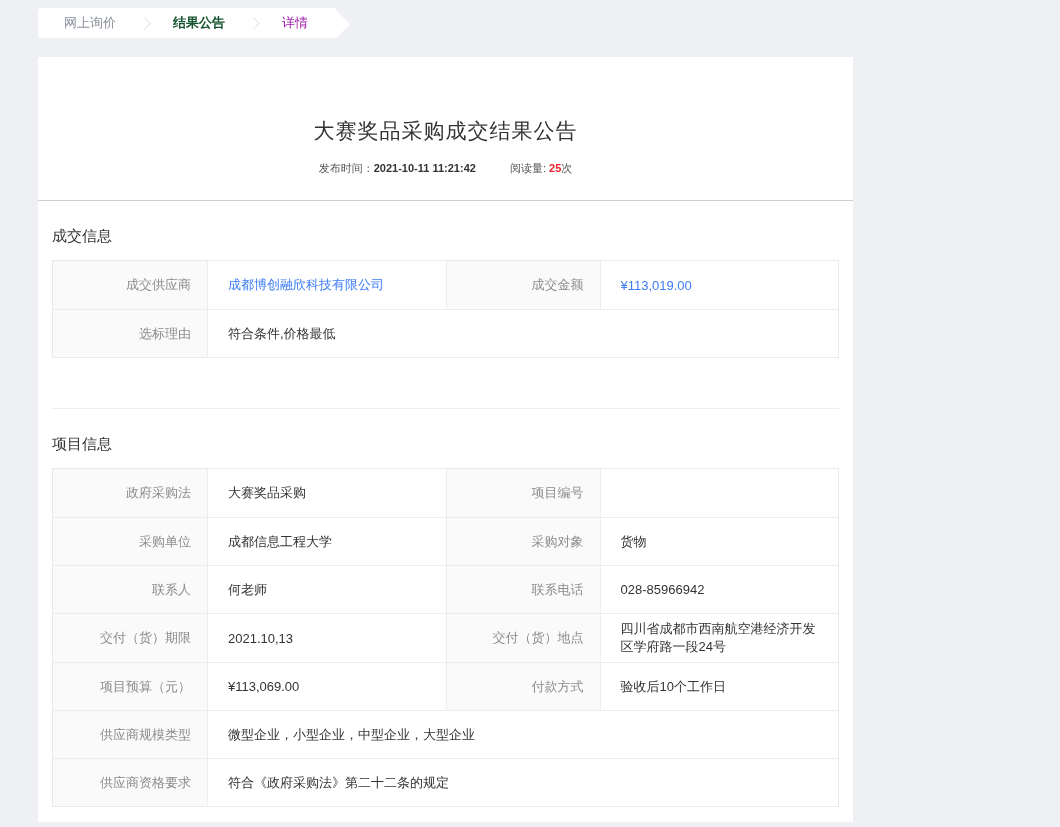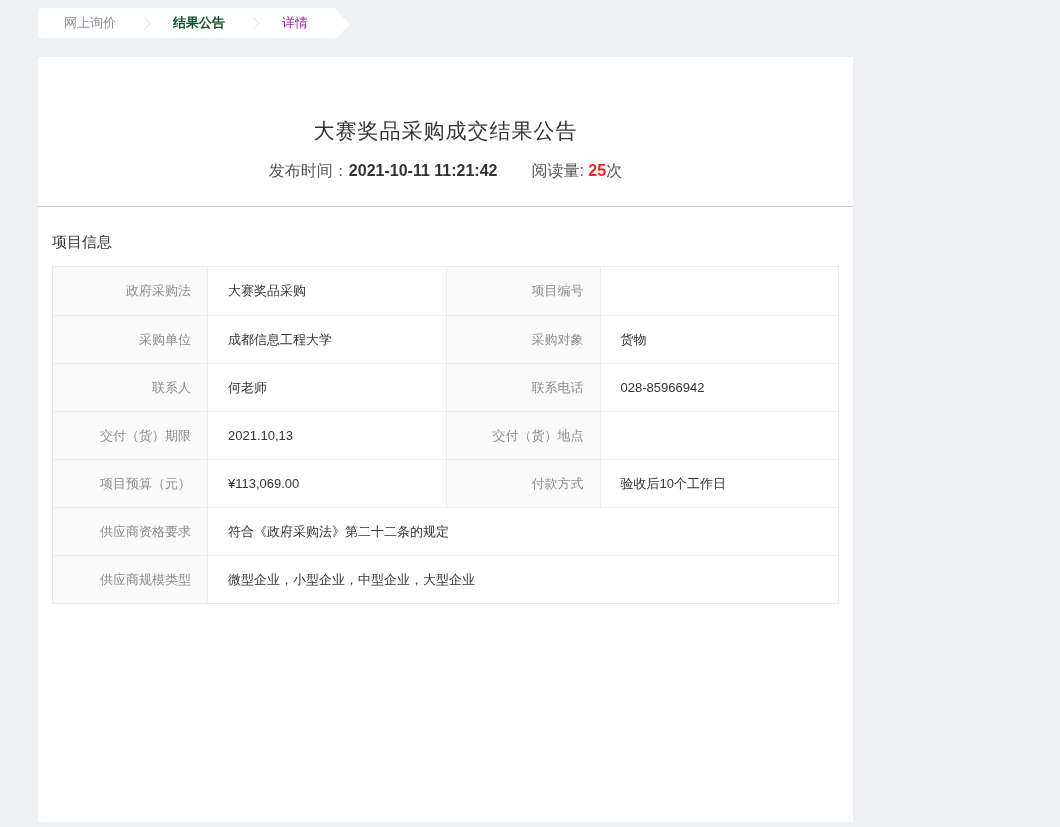--- a/index.html
+++ b/index.html
@@ -68,21 +68,21 @@
     border-bottom: 1px solid #cfcfcf;
   }
   .notice-title {
     font-size: 21px;
     font-weight: 500;
     color: #333;
     letter-spacing: 1px;
   }
   .notice-meta {
     margin-top: 16px;
-    font-size: 16px;
+    font-size: 11px;
     color: #555;
   }
   .meta-time { font-weight: bold; color: #333; }
   .meta-gap { display: inline-block; width: 34px; }
   .meta-count { color: #f5222d; font-weight: bold; }
 
   .section { padding: 0 14px; }
   .section-title {
     font-size: 15px;
     color: #333;
@@ -145,20 +145,40 @@
 
 <div class="card">
 
   <div class="title-block">
     <div class="notice-title">大赛奖品采购成交结果公告</div>
     <div class="notice-meta">
       <span>发布时间：</span><span class="meta-time">2021-10-11 11:21:42</span><span class="meta-gap"></span><span>阅读量:</span>&nbsp;<span class="meta-count">25</span><span>次</span>
     </div>
   </div>
 
+  <div class="section deal-section">
+    <div class="section-title">成交信息</div>
+    <div class="info-table">
+      <div class="trow">
+        <div class="tlabel">成交供应商</div>
+        <div class="tvalue">
+            <span class="link">成都博创融欣科技有限公司</span>
+          </div>
+        <div class="tlabel second">成交金额</div>
+        <div class="tvalue">
+            <span class="blue">¥113,019.00</span>
+          </div>
+      </div>
+      <div class="trow wide">
+        <div class="tlabel">选标理由</div>
+        <div class="tvalue">符合条件,价格最低</div>
+      </div>
+    </div>
+    <hr class="section-divider">
+  </div>
 
   <div class="section">
     <div class="section-title">项目信息</div>
     <div class="info-table">
 
       <div class="trow">
         <div class="tlabel">政府采购法</div>
         <div class="tvalue">大赛奖品采购</div>
         <div class="tlabel second">项目编号</div>
       </div>
@@ -174,35 +194,36 @@
         <div class="tlabel">联系人</div>
         <div class="tvalue">何老师</div>
         <div class="tlabel second">联系电话</div>
         <div class="tvalue">028-85966942</div>
       </div>
 
       <div class="trow">
         <div class="tlabel">交付（货）期限</div>
         <div class="tvalue">2021.10,13</div>
         <div class="tlabel second">交付（货）地点</div>
+        <div class="tvalue">四川省成都市西南航空港经济开发区学府路一段24号</div>
       </div>
 
       <div class="trow">
         <div class="tlabel">项目预算（元）</div>
         <div class="tvalue">¥113,069.00</div>
         <div class="tlabel second">付款方式</div>
         <div class="tvalue">验收后10个工作日</div>
       </div>
 
       <div class="trow wide">
+        <div class="tlabel">供应商规模类型</div>
+        <div class="tvalue">微型企业，小型企业，中型企业，大型企业</div>
+      </div>
+
+      <div class="trow wide">
         <div class="tlabel">供应商资格要求</div>
         <div class="tvalue">符合《政府采购法》第二十二条的规定</div>
       </div>
 
-      <div class="trow wide">
-        <div class="tlabel">供应商规模类型</div>
-        <div class="tvalue">微型企业，小型企业，中型企业，大型企业</div>
-      </div>
-
     </div>
   </div>
 
 </div>
 
 </body></html>

